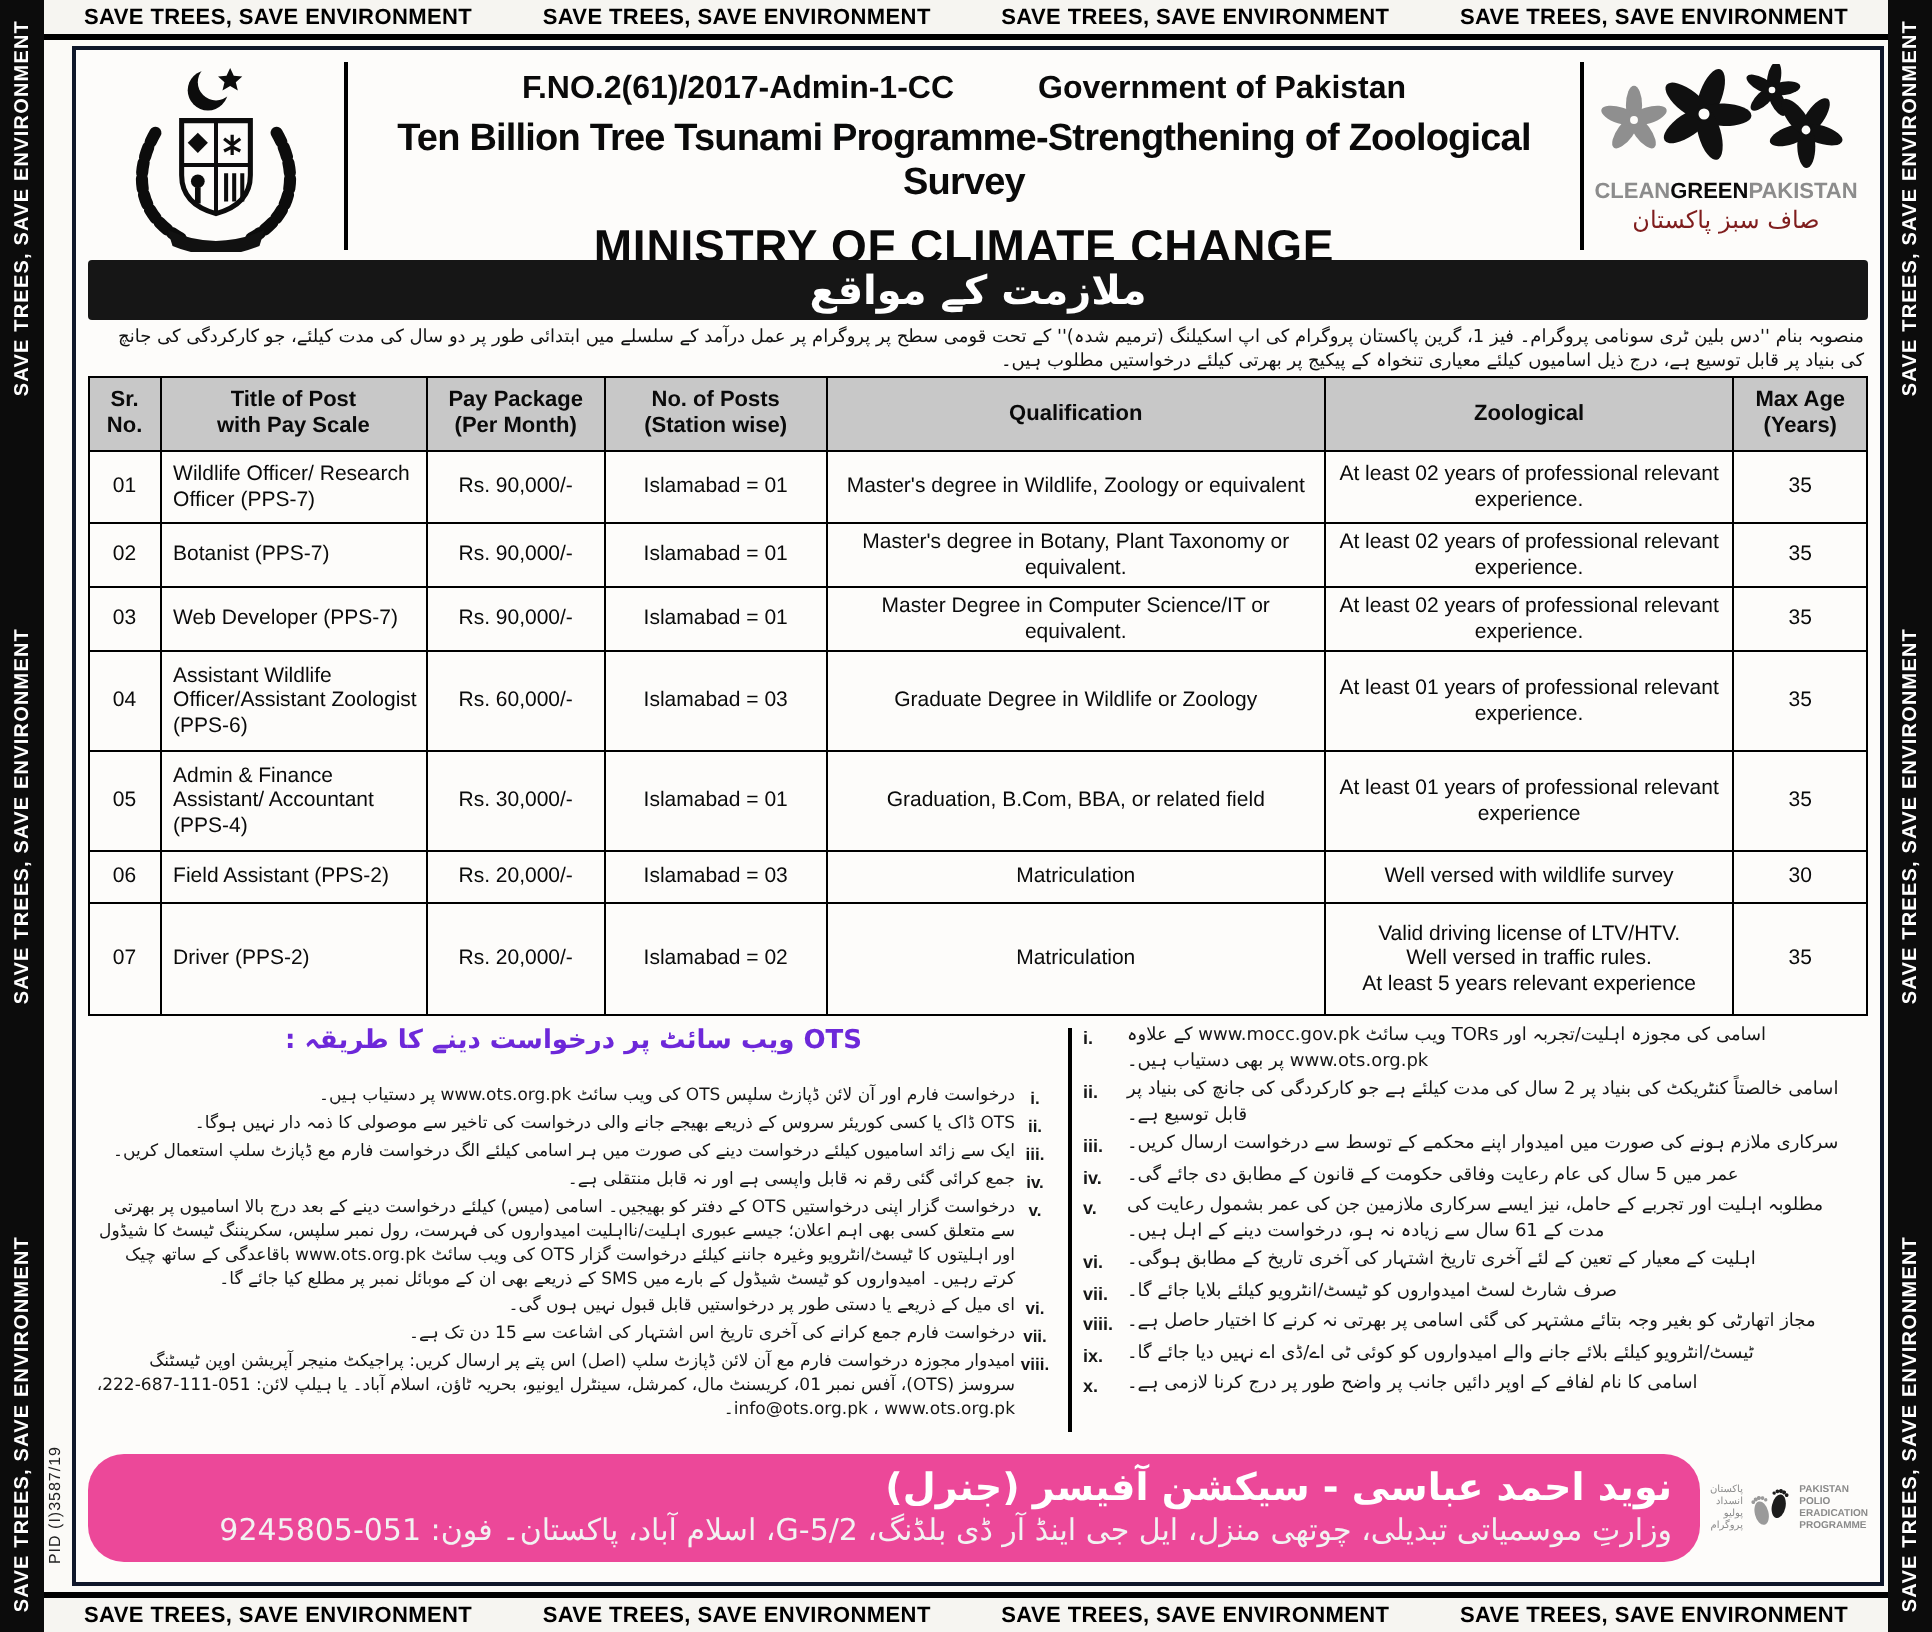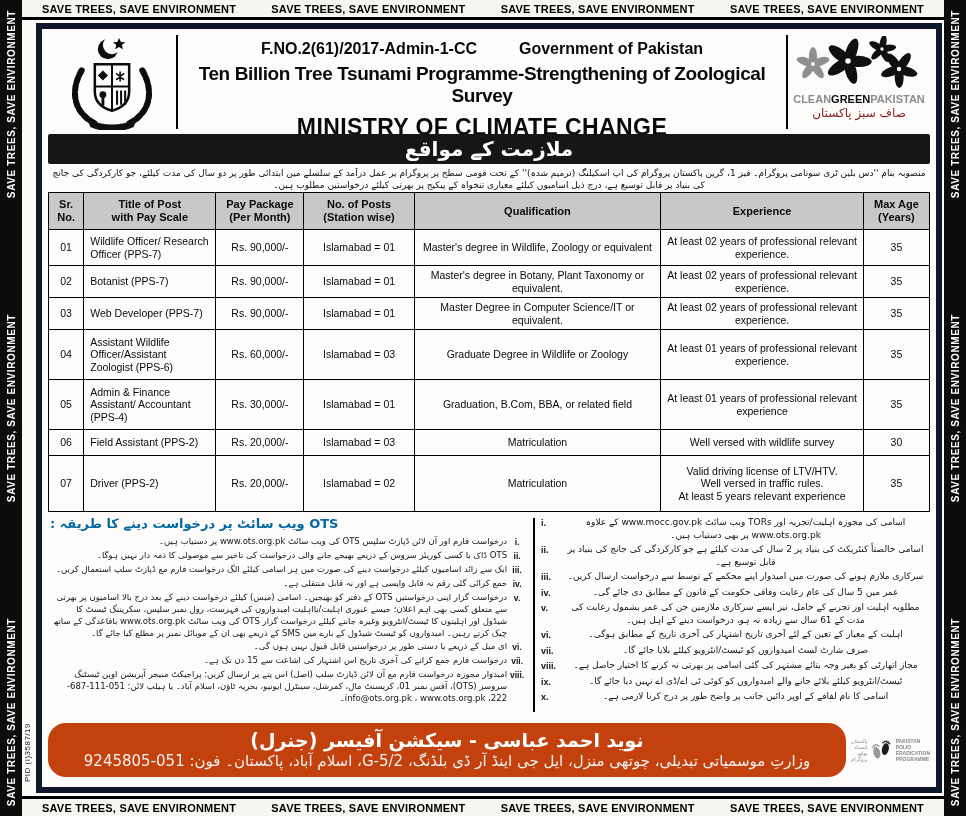--- a/index.html
+++ b/index.html
@@ -17,69 +17,69 @@
            font-family:"Liberation Sans", sans-serif; }
   .strip { position:absolute; left:22px; right:22px; height:20px; background:#f6f5f1; z-index:2;
            display:flex; justify-content:space-between; align-items:center; padding:0 20px; }
   .strip-top { top:0; border-bottom:3px solid #000; }
   .strip-bottom { bottom:0; border-top:3px solid #000; }
   .strip span { font-weight:bold; font-size:11px; color:#000; letter-spacing:.2px; }
   .pid { position:absolute; left:23px; bottom:34px; writing-mode:vertical-rl; transform:rotate(180deg);
          font-size:8px; color:#222; z-index:2; letter-spacing:.5px; }
   
   .adbox { position:absolute; left:36px; right:24px; top:23px; bottom:23px;
-           border:6px solid #0f172a; background:#fdfcfa; padding:3px 6px 4px;
+           border:2px solid #0f172a; background:#fdfcfa; padding:3px 6px 4px;
            display:flex; flex-direction:column; overflow:hidden; }
   
   .hdr { display:flex; align-items:stretch; height:100px; flex:none; }
   .hdr-emblem { width:128px; display:flex; align-items:center; justify-content:center; }
   .hdr-div { width:2px; background:#000; margin:3px 0; }
   .hdr-center { flex:1; text-align:center; padding-top:8px; color:#0a0a0a; }
   .hdr-line1 { display:flex; justify-content:center; gap:42px; font-weight:bold; font-size:16px; }
   .hdr-line2 { font-weight:bold; font-size:19px; margin-top:5px; letter-spacing:-.4px; }
   .hdr-line3 { font-weight:bold; font-size:23px; margin-top:7px; letter-spacing:.4px; }
   .hdr-logo { width:142px; text-align:center; padding-top:4px; }
   .cgp-text { font-size:11px; font-weight:bold; letter-spacing:0; margin-top:1px; }
   .cgp-clean,.cgp-pak { color:#8c8c8c; } .cgp-green { color:#0a0a0a; }
   .cgp-urdu { font-family:"DejaVu Sans",sans-serif; font-size:12px; color:#7f1d1d; direction:rtl; margin-top:1px; }
   
   .jobs-bar { flex:none; height:30px; background:#161616; color:#fff; margin-top:2px;
               display:flex; align-items:center; justify-content:center; direction:rtl;
               font-family:"DejaVu Sans",sans-serif; font-weight:bold; font-size:20px; border-radius:2px; }
   
-  .intro { flex:none; direction:rtl; text-align:center; font-family:"DejaVu Sans",sans-serif;
+  .intro { flex:none; direction:rtl; text-align:right; font-family:"DejaVu Sans",sans-serif;
            font-size:9px; line-height:12px; color:#111; padding:3px 2px 2px; max-height:28px; overflow:hidden; }
   
   table { width:100%; border-collapse:collapse; table-layout:fixed; flex:none; }
   th,td { border:1.5px solid #000; vertical-align:middle; }
   th { background:#c8c8c8; font-weight:bold; font-size:11px; line-height:13px;
        text-align:center; white-space:pre-line; padding:5px 1px; color:#0a0a0a; }
   td { font-size:10.5px; line-height:12.5px; padding:2px 4px; text-align:center; color:#0a0a0a; }
   td.c-title { text-align:left; padding-left:6px; }
   td.c-exp { white-space:pre-line; }
   
   .bottom { flex:1; min-height:0; display:flex; overflow:hidden; padding-top:4px; }
   .ots-col { width:55%; padding:0 6px 0 2px; overflow:hidden; }
   .vdiv { width:2px; background:#000; margin:2px 0; flex:none; }
   .terms-col { flex:1; padding:0 2px 0 6px; overflow:hidden; }
-  .u-head { direction:rtl; text-align:left; font-family:"DejaVu Sans",sans-serif;
-            font-weight:bold; font-size:13px; color:#0369a1; margin-bottom:4px; }
+  .u-head { direction:rtl; text-align:center; font-family:"DejaVu Sans",sans-serif;
+            font-weight:bold; font-size:13px; color:#6d28d9; margin-bottom:14px; }
   .o-item { display:flex; direction:rtl; font-family:"DejaVu Sans",sans-serif;
             font-size:8.5px; line-height:12px; margin-bottom:1px; color:#161616; }
   .o-item .num { width:20px; flex:none; direction:ltr; text-align:center;
                  font-family:"Liberation Sans",sans-serif; font-weight:bold; font-size:8.5px; padding-top:1px; }
   .o-item .txt { flex:1; text-align:right; }
   .t-item { display:flex; font-family:"DejaVu Sans",sans-serif;
             font-size:9px; line-height:12.5px; margin-bottom:2px; color:#161616; }
   .t-item .num { width:22px; flex:none; text-align:left;
                  font-family:"Liberation Sans",sans-serif; font-weight:bold; font-size:9px; padding-top:1px; }
-  .t-item .txt { flex:1; direction:rtl; text-align:center; }
+  .t-item .txt { flex:1; direction:rtl; text-align:left; }
   
   .footer-row { flex:none; display:flex; align-items:center; height:66px; margin-top:3px; }
-  .footer-bar { flex:1; background:#c2410c; border-radius:18px; color:#fff; text-align:center;
+  .footer-bar { flex:1; background:#ec4899; border-radius:18px; color:#fff; 
                 direction:rtl; padding:6px 14px 8px; }
   .officer { font-family:"DejaVu Sans",sans-serif; font-weight:bold; font-size:19px; line-height:23px; }
   .address { font-family:"DejaVu Sans",sans-serif; font-size:15px; line-height:15px; margin-top:2px; color:#f2f2f2; }
   .polio { width:84px; flex:none; display:flex; align-items:center; justify-content:center; gap:3px; padding-left:5px; }
   .polio-urdu { font-family:"DejaVu Sans",sans-serif; font-size:5px; line-height:6px; color:#8a8a8a;
                 direction:rtl; text-align:right; white-space:pre-line; }
   .polio-eng { font-size:5px; line-height:6px; font-weight:bold; color:#8a8a8a; white-space:pre-line; }
 </style>
 </head>
 <body>
@@ -201,21 +201,21 @@
           <tr style="height:28px">
         <th>Sr.
 No.</th>
         <th>Title of Post
 with Pay Scale</th>
         <th>Pay Package
 (Per Month)</th>
         <th>No. of Posts
 (Station wise)</th>
         <th>Qualification</th>
-        <th>Experience</th>
+        <th>Zoological</th>
         <th>Max Age
 (Years)</th>
       </tr>
       <tr style="height:36px">
         <td>01</td>
         <td class="c-title">Wildlife Officer/ Research Officer (PPS-7)</td>
         <td>Rs. 90,000/-</td>
         <td>Islamabad = 01</td>
         <td>Master's degree in Wildlife, Zoology or equivalent</td>
         <td class="c-exp">At least 02 years of professional relevant experience.</td>

